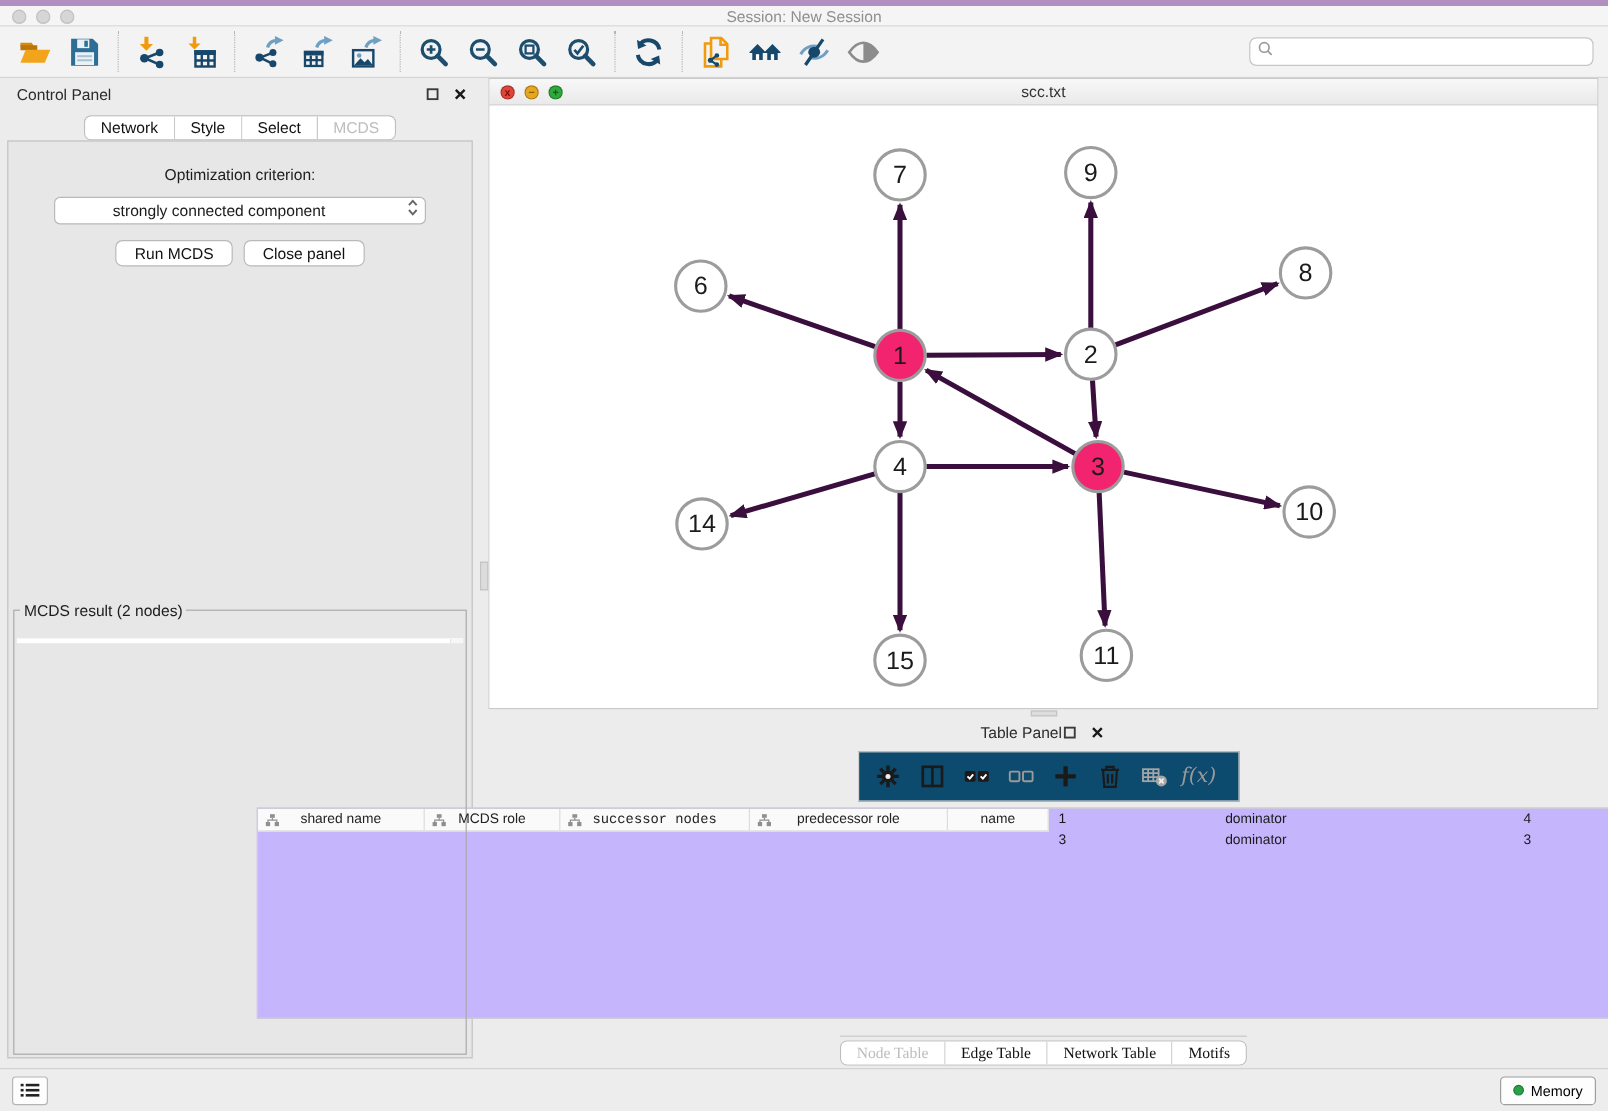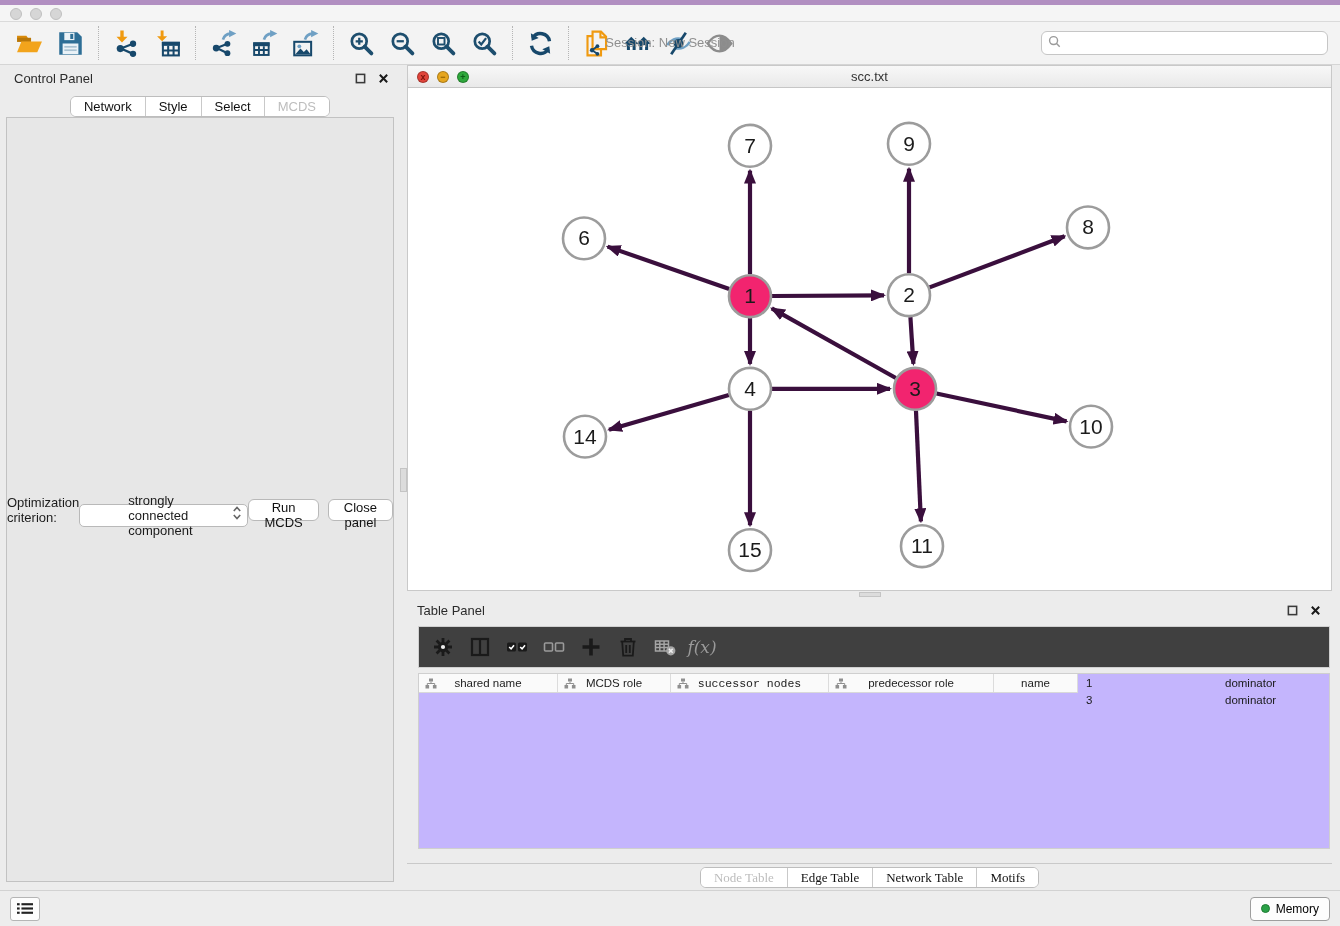--- a/index.html
+++ b/index.html
@@ -10,21 +10,21 @@
     -webkit-font-smoothing: antialiased;
   }
   .app { width:1340px; height:926px; display:flex; flex-direction:column; }
 
   
   .titlebar { height:22px; background:#F5F5F5; border-bottom:1px solid #DADADA; position:relative; flex:none; }
   .accent-strip { position:absolute; top:0; left:0; right:0; height:5px; background:#B18FC1; }
   .traffic { position:absolute; left:10px; top:8px; display:flex; gap:8px; }
   .tl { width:12px; height:12px; border-radius:50%; background:#D6D6D6; border:1px solid #C0C0C0; }
   .win-title { position:absolute; left:0; right:0; top:5px; height:17px; text-align:center;
-    font-size:13px; color:#8F8F8F; line-height:17px;margin-top:29px; }
+    font-size:13px; color:#8F8F8F; line-height:17px; }
 
   
   .toolbar { height:43px; background:#F3F3F3; border-bottom:1px solid #D5D5D5;
     display:flex; align-items:center; padding:0 12px; flex:none; }
   .tb-btn { width:34px; height:34px; border:none; background:transparent; display:flex;
     align-items:center; justify-content:center; margin-right:7px; cursor:default; }
   .tb-btn svg { width:27px; height:27px; }
   .tb-sep { width:1px; height:34px; border-left:1px dotted #B5B5B5; margin:0 10px 0 4px; }
   .search-box { margin-left:auto; width:287px; height:24px; background:#fff; border:1px solid #C6C6C6;
     border-radius:6px; display:flex; align-items:center; padding:0 6px; }
@@ -45,27 +45,27 @@
   .ph-btn svg { width:11px; height:11px; }
 
   .tabs-row { height:26px; display:flex; justify-content:center; align-items:flex-end; flex:none; }
   .tab-group { display:flex; border:1px solid #BDBDBD; border-radius:6px; overflow:hidden; background:#fff; height:21px; }
   .tab { padding:0 13px; font-size:13px; line-height:19px; background:#fff; color:#111;
     border-right:1px solid #C9C9C9; cursor:default; white-space:nowrap; }
   .tab:last-child { border-right:none; }
   .tab.active { color:#BDBDBD; }
 
   .tab-content { flex:1; margin:0 6px; background:#E7E7E7; border:1px solid #C2C2C2;
-    display:flex; flex-direction:row; align-items:center; padding-top:20px; min-height:0; }
+    display:flex; flex-direction:column; align-items:center; padding-top:20px; min-height:0; }
   .opt-label { font-size:13px; color:#1c1c1c; }
   .select { margin-top:11px; width:310px; height:23px; background:#fff; border:1px solid #B9B9B9;
     border-radius:5px; display:flex; align-items:center; padding:0 5px 0 12px; }
   .select-value { font-size:13px; flex:1;margin-left:36px; }
   .select svg { width:10px; height:16px; }
-  .btn-row { margin-top:1px; display:flex; gap:9px; }
+  .btn-row { margin-top:13px; display:flex; gap:9px; }
   .push-btn { height:22px; padding:0 15px; background:#fff; border:1px solid #B9B9B9; border-radius:6px;
     font-size:13px; font-family:"Liberation Sans",sans-serif; color:#111; cursor:default; }
 
   fieldset.result-fs { margin:auto 4px 2px; align-self:stretch; height:378px;
     border:1px solid #ABABAB; padding:1px; position:relative; }
   fieldset.result-fs legend { font-size:13px; color:#1c1c1c; margin-left:4px; padding:0 3px; }
   .result-box { background:#fff; position:absolute; left:2px; right:2px; top:16px; bottom:2px;
     font-size:13px; line-height:17px; padding:2px 6px; overflow:hidden; }
   .result-scroll { position:absolute; right:0; top:0; bottom:0; width:11px; background:#F7F7F7;
     border-left:1px solid #E6E6E6; }
@@ -86,22 +86,22 @@
     font-size:9px; line-height:10px; text-align:center; padding:0; cursor:default; font-weight:bold; }
   .nt-close { background:#E0443A; color:#7D120B; }
   .nt-min { background:#E6A61F; color:#8A5D00; }
   .nt-zoom { background:#2FA83C; color:#0E5E18; }
   .net-title { position:absolute; left:0; right:0; top:0; height:22px; line-height:22px;
     text-align:center; font-size:13px; color:#333; }
   .net-canvas { flex:1; position:relative; background:#fff; }
   .net-canvas svg { position:absolute; inset:0; width:100%; height:100%; }
 
   
-  .table-panel { flex:1; display:flex; flex-direction:column; min-height:0; }
-  .table-toolbar { margin:3px 2px 0 11px; height:42px; flex:none; background:#404040;
+  .table-panel { flex:1; display:flex; flex-direction:column; min-height:0;align-items:center; }
+  .table-toolbar { margin:3px 2px 0 11px; height:42px; flex:none; background:#0c4a6e;
     border:1px solid #D0D0D0; display:flex; align-items:center; padding:0 10px; }
   .tt-btn { width:28px; height:30px; border:none; background:transparent; display:flex;
     align-items:center; justify-content:center; margin-right:9px; cursor:default; }
   .tt-btn svg { width:22px; height:22px; }
   .fx-glyph { font-family:"DejaVu Serif", serif; font-style:italic; font-size:17px; color:#9A9A9A; }
   .table-box { margin:5px 2px 14px 11px; flex:1; background:#c4b5fd; border:1px solid #CFCFCF;
     display:flex; min-height:0; overflow:hidden; }
   .thead { height:19px; flex:none; background:#FAFAFA; border-bottom:1px solid #D9D9D9; display:flex; }
   .th { height:100%; border-right:1px solid #DCDCDC; display:flex; align-items:center;
     justify-content:center; position:relative; font-size:11.5px; color:#222; cursor:default; }
@@ -353,20 +353,27 @@
           <span class="select-value">strongly connected component</span>
           <span id="stepper-slot"><svg viewBox="0 0 10 16">
                 <path d="M1.8 6l3.2-3.6L8.2 6" fill="none" stroke="#666" stroke-width="1.6"></path>
                 <path d="M1.8 10l3.2 3.6L8.2 10" fill="none" stroke="#666" stroke-width="1.6"></path>
               </svg></span>
         </div>
         <div class="btn-row">
           <button class="push-btn">Run MCDS</button>
           <button class="push-btn">Close panel</button>
         </div>
+        <fieldset class="result-fs">
+          <legend>MCDS result (2 nodes)</legend>
+          <div class="result-box" id="result-box">
+            <div>1</div>
+              <div class="result-scroll"></div>
+          </div>
+        </fieldset>
       </div>
     </div>
 
     <div class="v-splitter">
       <div class="grip"></div>
     </div>
 
     <div class="right-col">
 
       <div class="net-window">

